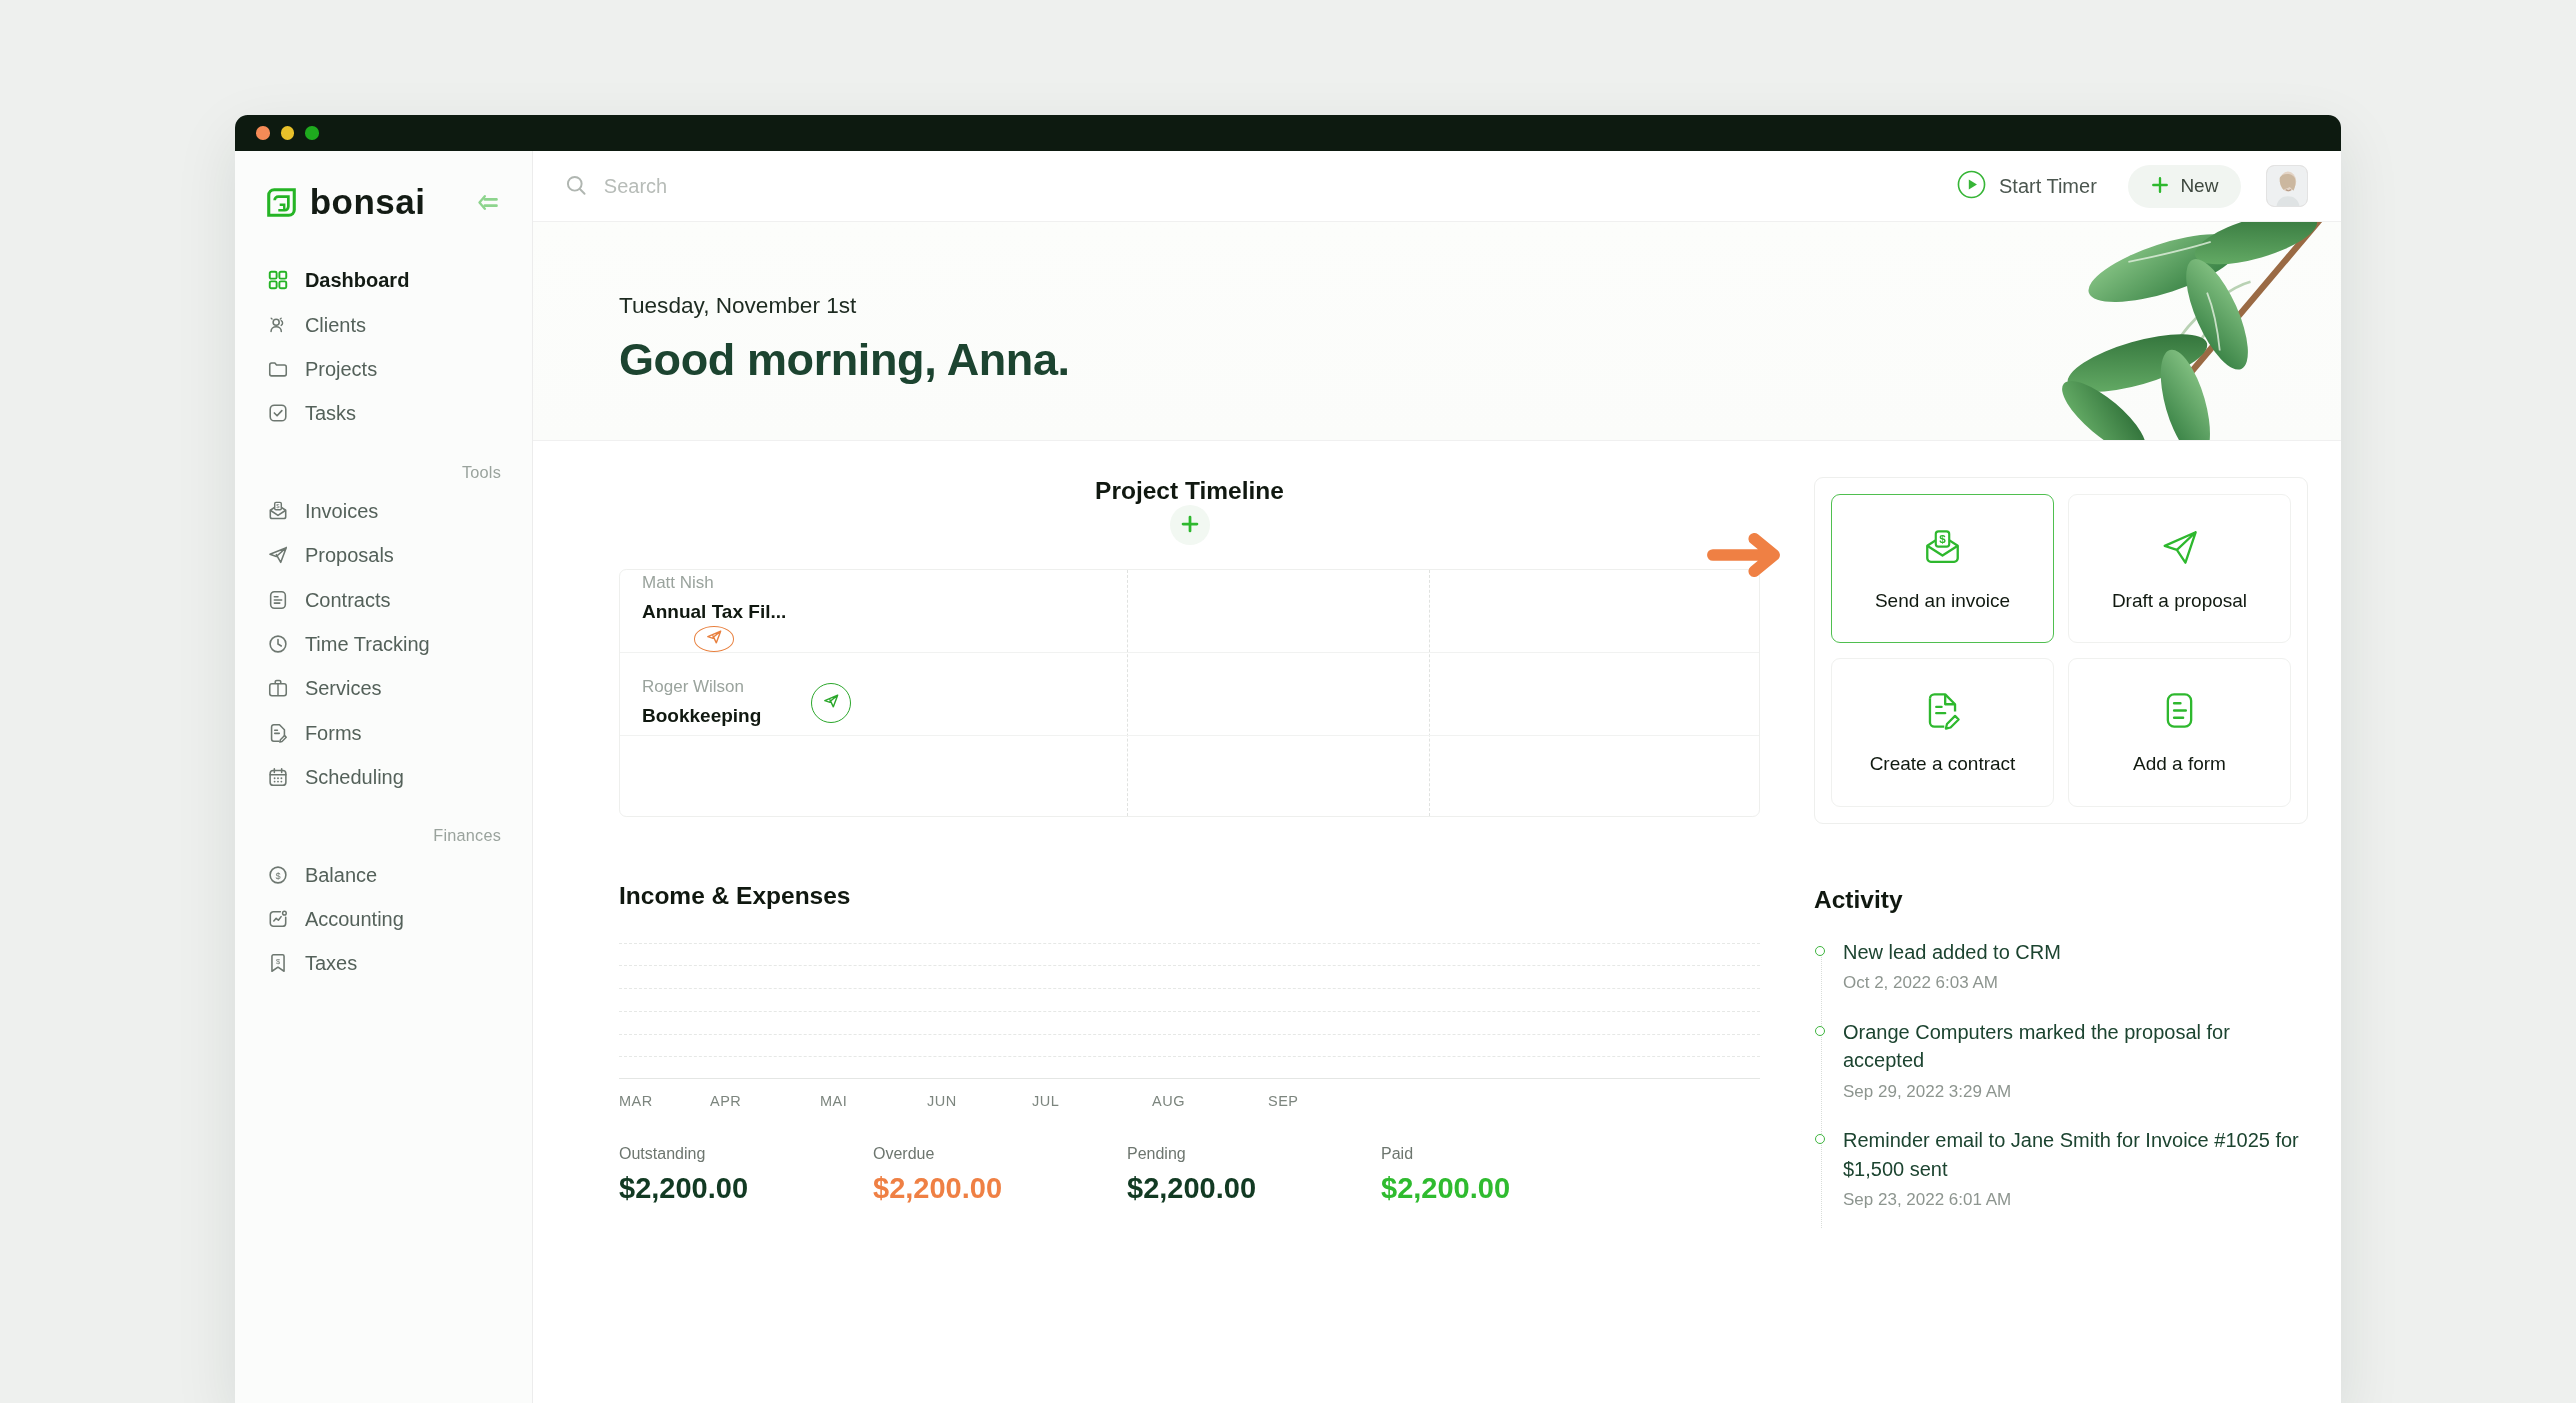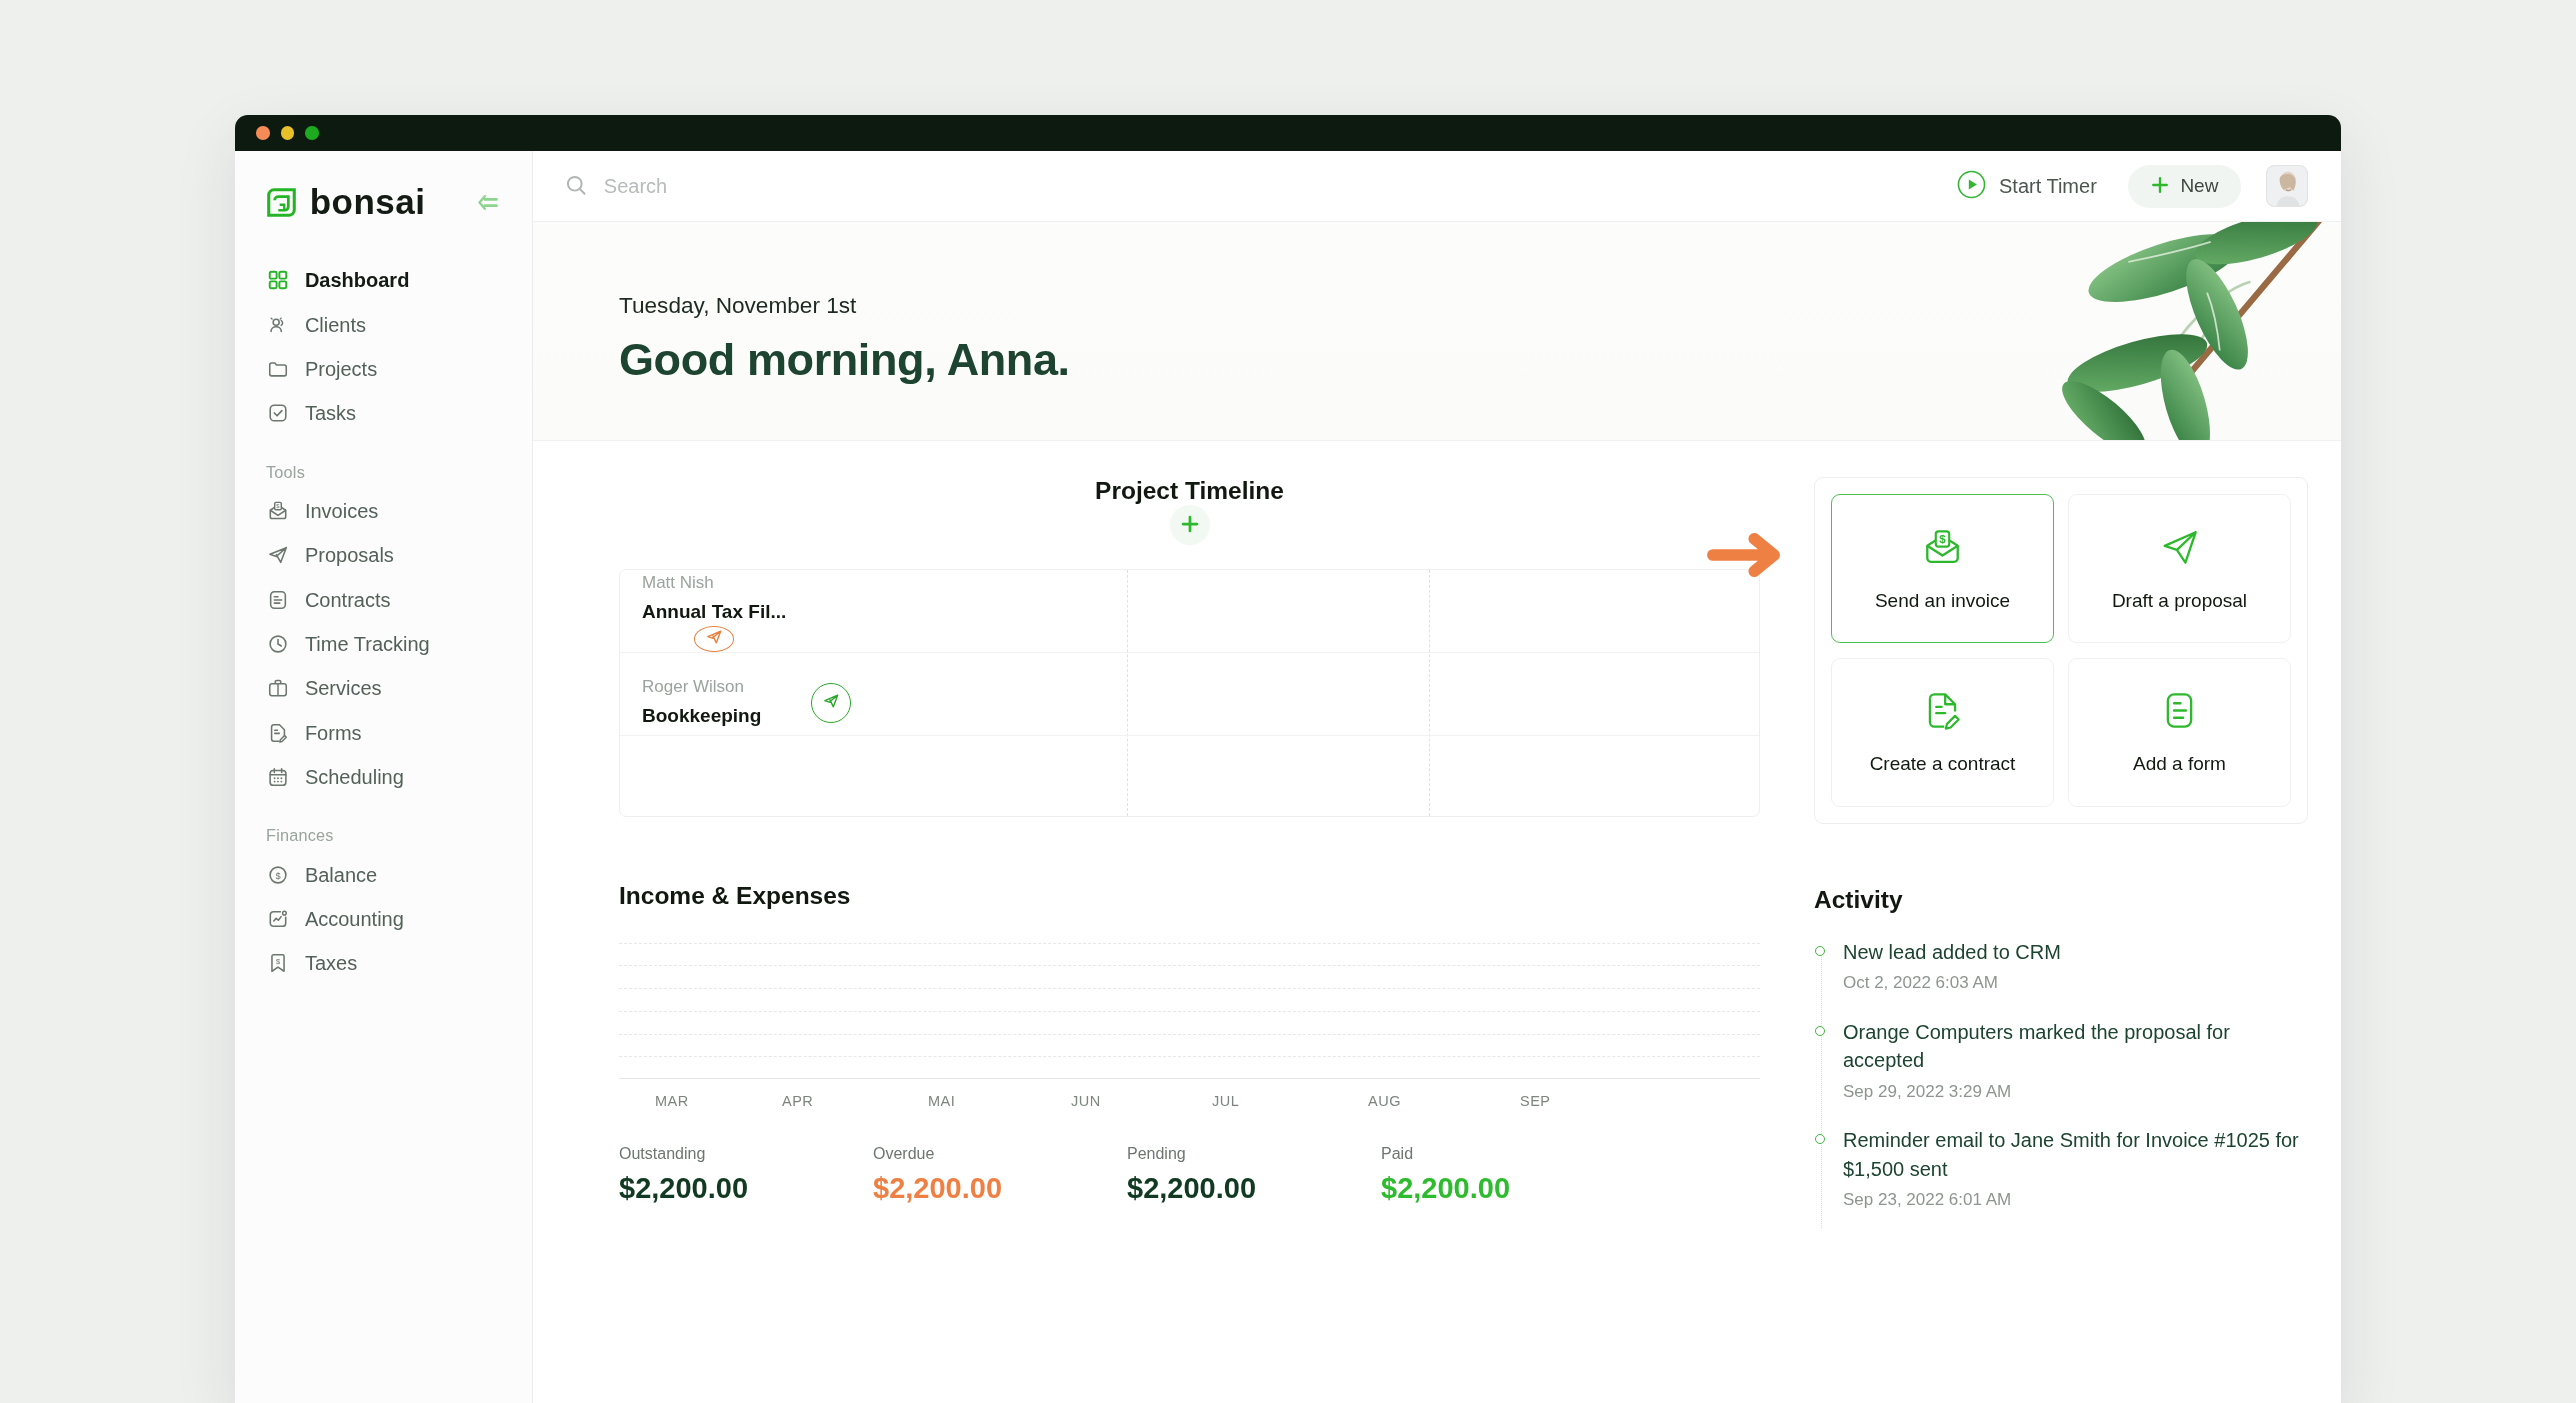--- a/index.html
+++ b/index.html
@@ -37,21 +37,21 @@
     width: 298px; flex: 0 0 298px;
     background: #fbfcfb;
     border-right: 0.9px solid #ececec;
     padding: 22px 0 0 0;
   }
   .brand { display: flex; align-items: center; padding: 9px 29px 0 31px; gap: 12.7px; }
   .brand-logo { width: 31px; height: 31px; flex: 0 0 31px; }
   .brand-word { font-size: 35px; font-weight: 700; color: #131b14; letter-spacing: 0.5px; }
   .collapse-btn { margin-left: auto; width: 31px; height: 31px; display:flex; align-items:center; justify-content:center; cursor: pointer; }
 
-  .nav { margin-top: 36px; }
+  .nav { margin-top: 36px; text-align: right; }
   .nav-item {
     display: flex; align-items: center; gap: 15.4px;
     padding: 8.2px 31px; cursor: pointer;
     font-size: 20px; color: #54615a; line-height: 1.4;
   }
   .nav-item .ico { width: 23.5px; height: 23.5px; flex: 0 0 23.5px; display:flex; align-items:center; justify-content:center; }
   .nav-item.active { color: #131b14; font-weight: 600; }
   .nav-section {
     font-size: 16.3px; color: #9aa39d; padding: 27px 31px 7.2px 31px; letter-spacing:0.2px;
   }
@@ -130,21 +130,21 @@
   }
   .tl-badge.orange { border: 1.4px solid #e8803f; }
   .tl-badge.green  { border: 1.4px solid #2ba72b; }
 
   
   .chart-sec { margin-top: 65px; }
   .chart-box { margin-top: 33px; position:relative; height: 136px; }
   .gridline { position:absolute; left:0; right:0; border-top: 1.8px dashed #e6e8e6; }
   .axis { position:absolute; left:0; right:0; bottom:0; border-top: 1.8px solid #e4e6e4; }
   .ticks { display:flex; margin-top: 14.5px; }
-  .tick { font-size: 14.5px; color:#7c857e; letter-spacing: 0.5px; margin-left: 36px; }
+  .tick { font-size: 14.5px; color:#7c857e; letter-spacing: 0.5px; }
 
   .stats { display:flex; margin-top: 36px; }
   .stat { width: 254px; }
   .stat-label { font-size: 16px; color:#6d766f; }
   .stat-value { font-size: 29px; font-weight: 700; margin-top: 9px; }
 
   
   .qa-panel {
     border: 0.9px solid #eeefed; border-radius: 9px;
     padding: 16.3px; display:grid; grid-template-columns: 1fr 1fr; gap: 14.5px;

